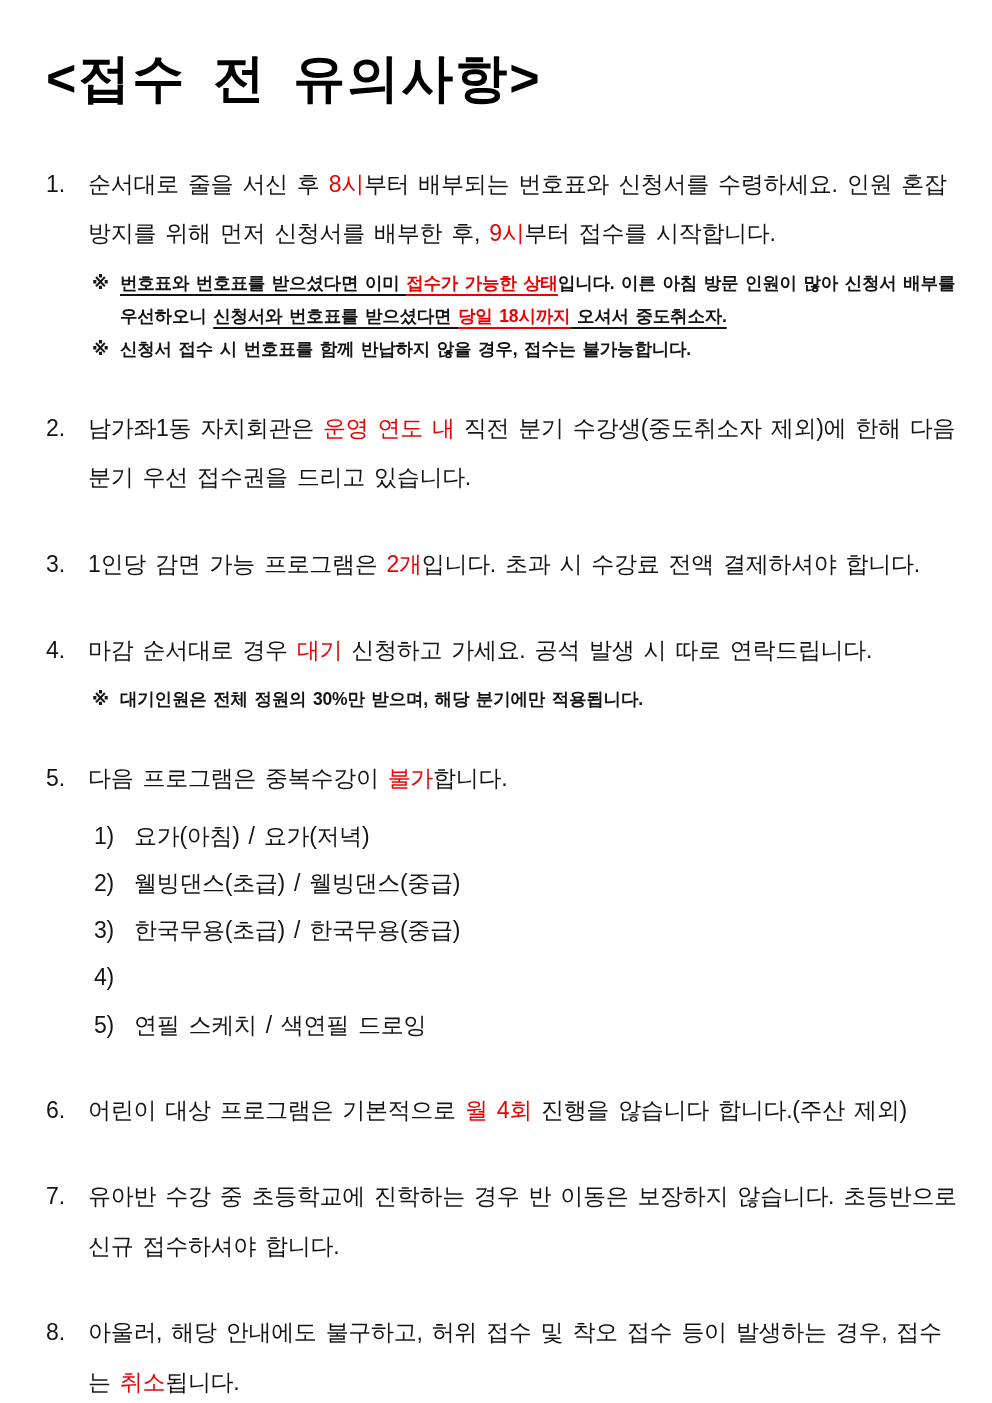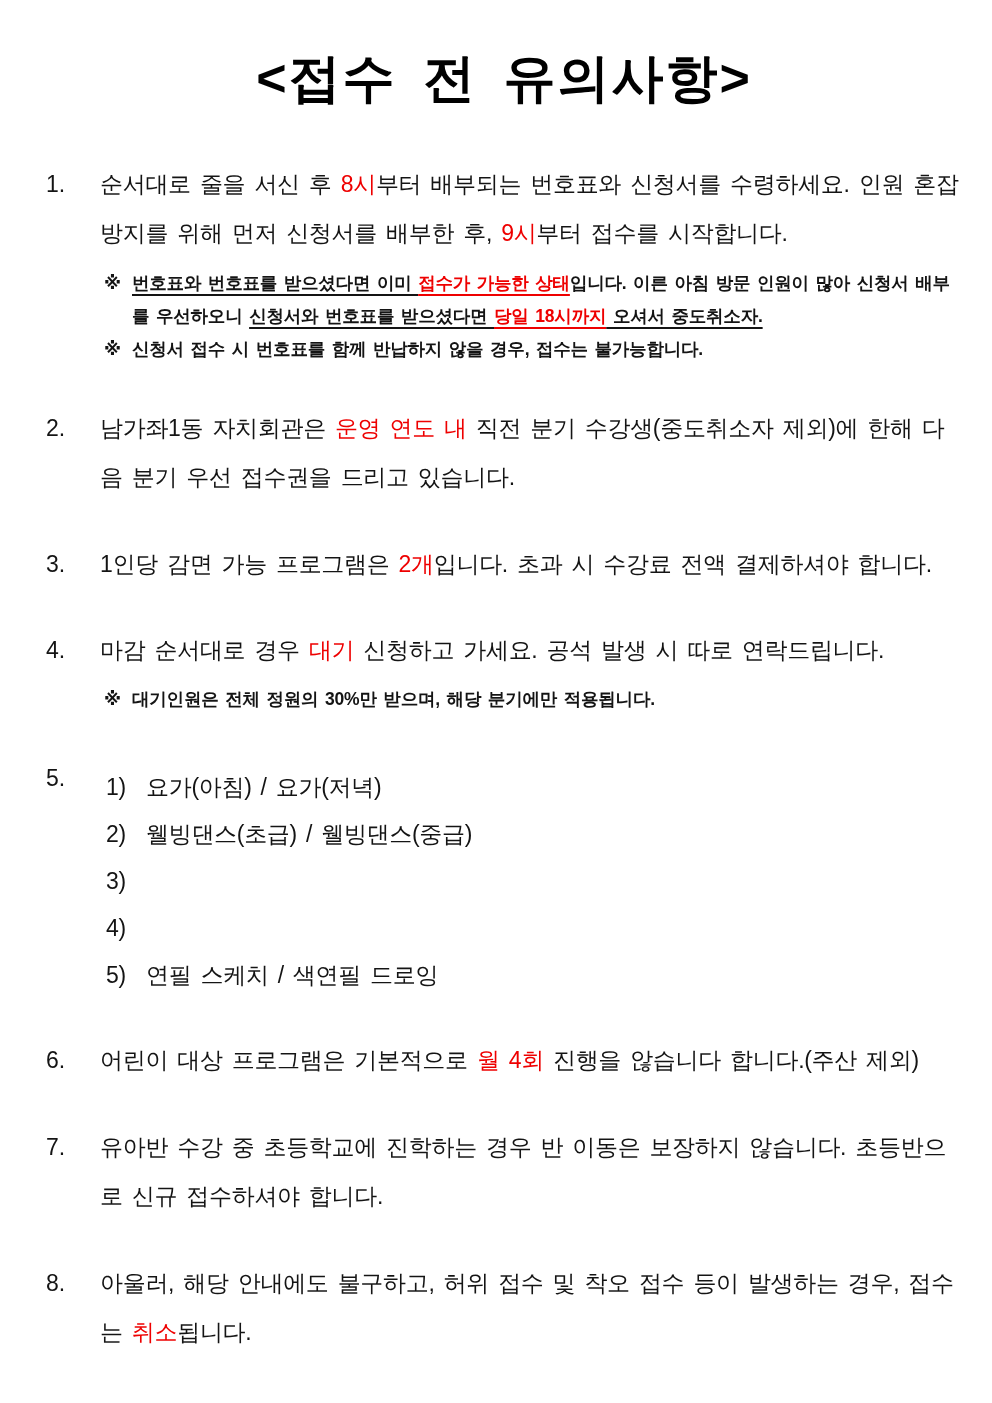--- a/index.html
+++ b/index.html
@@ -13,21 +13,20 @@
     color:var(--ink);
   }
   .page{
     width:992px;
     min-height:1403px;
     margin:0 auto;
     background:#ffffff;
     padding:30px 30px 40px 46px;
   }
   .doc-title{
-    text-align:center;
     font-size:52px;
     font-weight:900;
     letter-spacing:2px;
     color:#000000;
     margin:14px 0 46px 0;
     word-spacing:10px;
   }
   .item{
     display:flex;
     align-items:flex-start;
@@ -35,21 +34,20 @@
   }
   .item-num{
     flex:0 0 42px;
     font-size:23px;
     line-height:2.15;
     word-spacing:3px;
   }
   .item-body{
     flex:1 1 auto;
     min-width:0;
-    margin-left:12px;
   }
   .item-text{
     font-size:23px;
     line-height:2.15;
     word-spacing:3px;
     letter-spacing:-0.3px;
   }
   .notes{
     margin:8px 0 0 4px;
   }
@@ -135,31 +133,33 @@
           <span class="note-marker">※</span>
           <span class="note-text"><span>대기인원은 전체 정원의 30%만 받으며, 해당 분기에만 적용됩니다.</span></span>
         </div>
       </div>
     </div>
   </div>
 
   <div class="item">
     <span class="item-num">5.</span>
     <div class="item-body">
+      <p class="item-text"><span>다음 프로그램은 중복수강이 </span><span class="red">불가</span><span>합니다.</span></p>
       <div class="sublist">
         <div class="sub-row">
           <span class="sub-label">1)</span>
           <span class="sub-text">요가(아침) / 요가(저녁)</span>
         </div>
         <div class="sub-row">
           <span class="sub-label">2)</span>
           <span class="sub-text">웰빙댄스(초급) / 웰빙댄스(중급)</span>
         </div>
         <div class="sub-row">
           <span class="sub-label">3)</span>
+          <span class="sub-text">한국무용(초급) / 한국무용(중급)</span>
         </div>
         <div class="sub-row">
           <span class="sub-label">4)</span>
         </div>
         <div class="sub-row">
           <span class="sub-label">5)</span>
           <span class="sub-text">연필 스케치 / 색연필 드로잉</span>
         </div>
       </div>
     </div>

